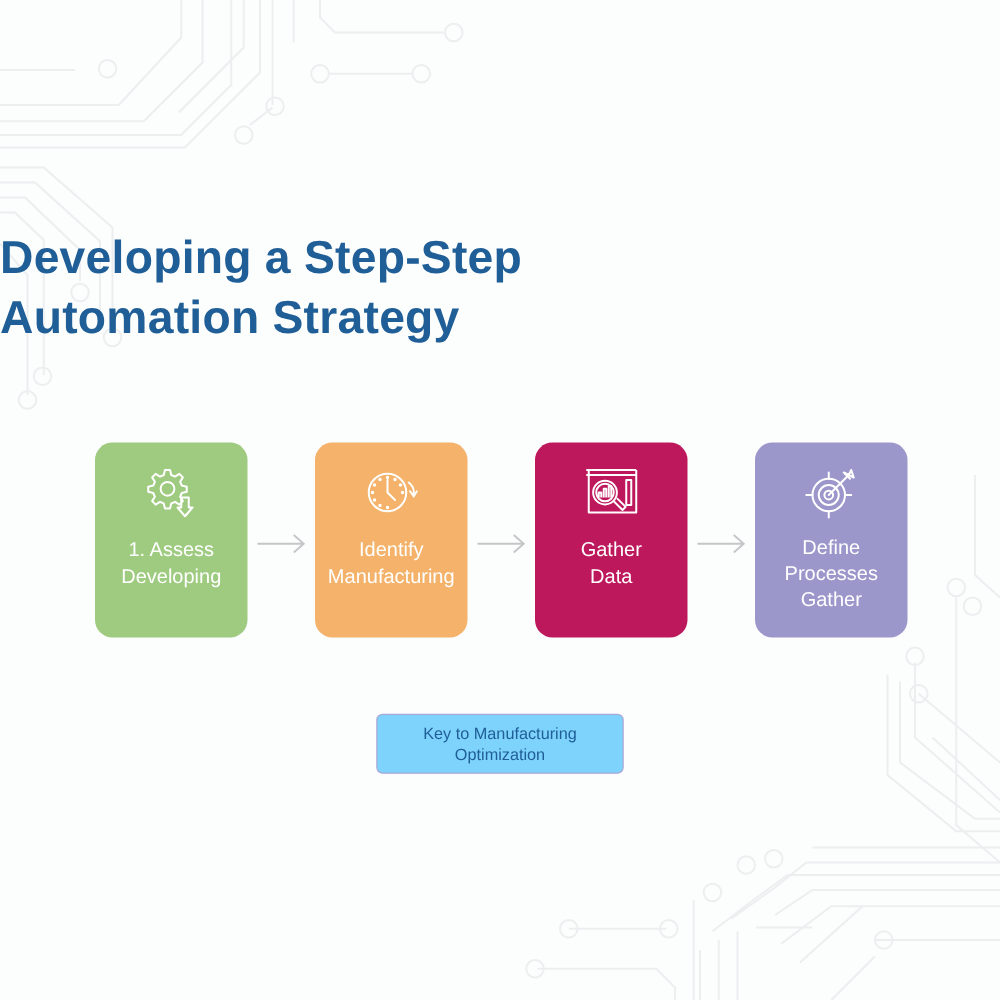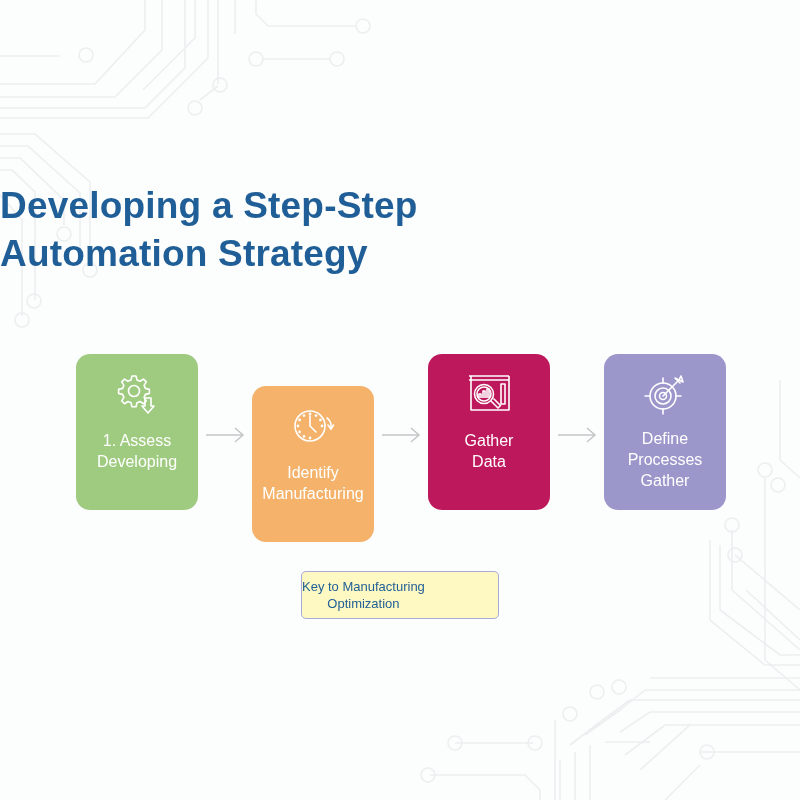--- a/index.html
+++ b/index.html
@@ -22,30 +22,30 @@
     border-radius: 14px;
     display: flex; flex-direction: column; align-items: center;
     color: #ffffff;
   }
   .card .icon { margin-top: 18px; width: 44px; height: 44px; }
   .card .label {
     margin-top: 14px; text-align: center;
     font-size: 16px; line-height: 21px; font-weight: normal;
   }
   .card.green { left: 76px; background: #9fcb80; }
-  .card.orange { left: 252px; background: #f4b26a; margin-top: 32px; }
+  .card.orange { left: 252px; background: #f4b26a; }
   .card.blue { left: 428px; background: #be185d; }
   .card.purple { left: 604px; background: #9b97cb; }
   .card.purple .label { margin-top: 12px; text-align: center; }
   .arrow { position: absolute; top: 425px; width: 40px; height: 20px; }
   .key-box {
     position: absolute; left: 301px; top: 571px; width: 198px; height: 48px;
-    border: 1.5px solid #aaa8d6; border-radius: 5px; background: #fef9c3;
+    border: 1.5px solid #aaa8d6; border-radius: 5px; background: #7dd3fc;
     color: #1f5e96; font-size: 13px; line-height: 17px;
-    display: flex; align-items: center; justify-content: flex-start; text-align: center;
+    display: flex; align-items: center; justify-content: center; text-align: center;
   }
 </style>
 </head>
 <body>
 
 <svg class="bg-circuit" viewBox="0 0 800 800" fill="none" stroke="#eceef0" stroke-width="1.6">
 
   <path d="M0 56 H60"></path>
   <path d="M0 84 H95 L145 30 V0"></path>
   <path d="M0 97 H115 L162 50 V0"></path>

